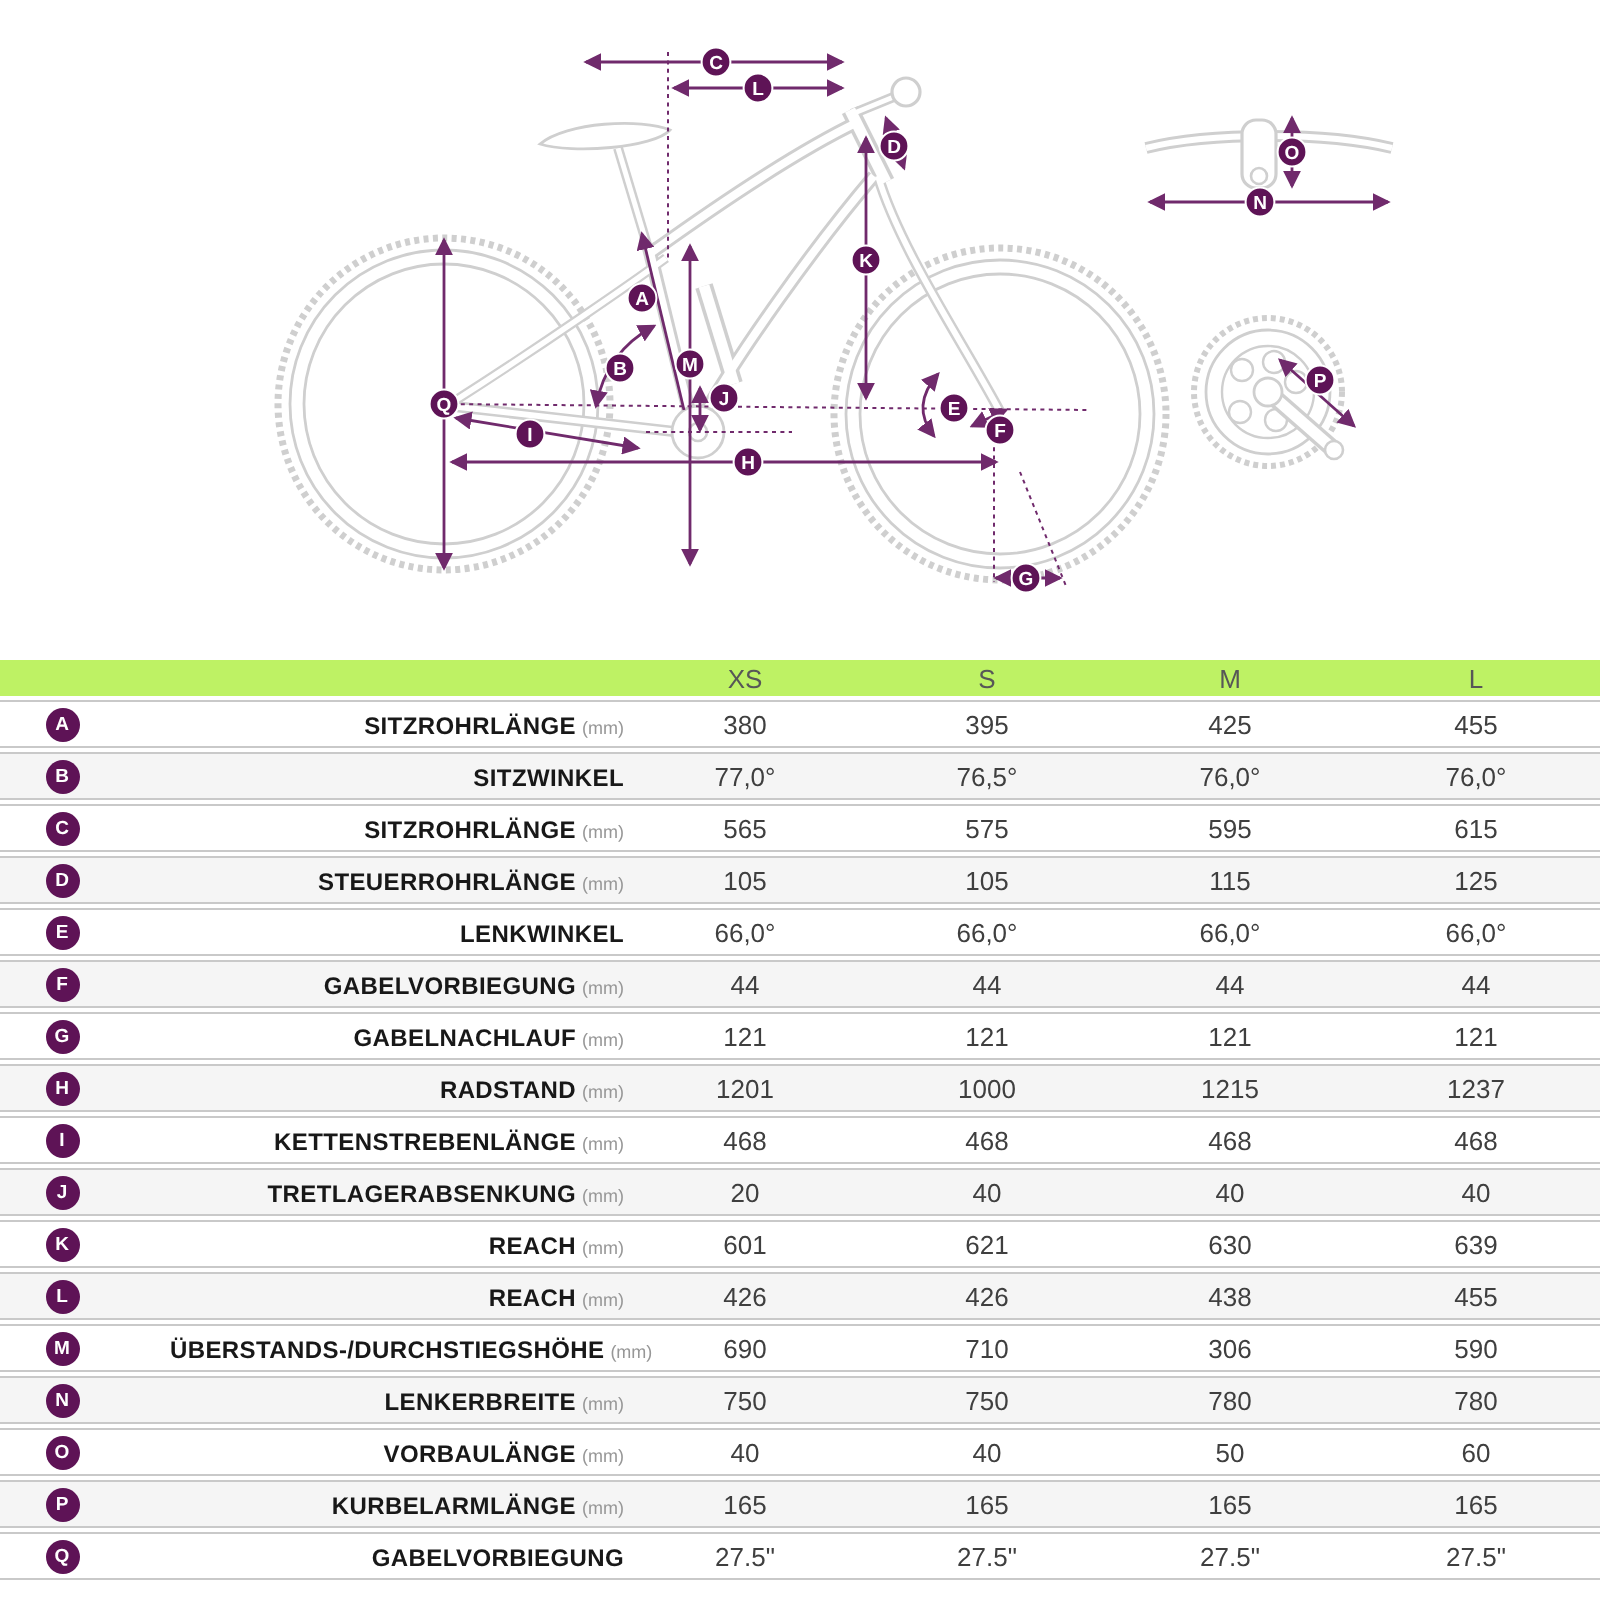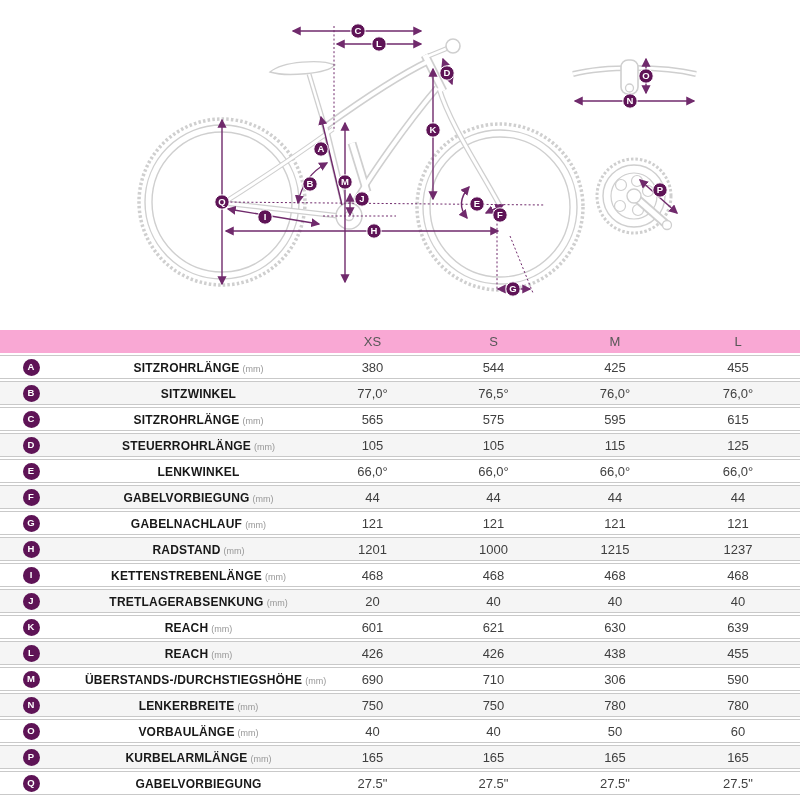--- a/index.html
+++ b/index.html
@@ -7,26 +7,26 @@
   .diagram{width:800px;height:328px;overflow:hidden;}
 
   table.geo{width:100%;border-collapse:separate;border-spacing:0 2px;table-layout:fixed;}
   table.geo col.c-badge{width:62px;}
   table.geo col.c-label{width:250px;}
   table.geo col.c-xs{width:121px;}
   table.geo col.c-s{width:121px;}
   table.geo col.c-m{width:122px;}
   table.geo col.c-l{width:124px;}
 
-  thead th{background:#f9a8d4;height:23px;padding:0;font-size:13px;font-weight:400;color:#575757;text-align:center;}
+  thead th{background:#bef264;height:18px;padding:0;font-size:13px;font-weight:400;color:#575757;text-align:center;}
   tbody td{height:22px;padding:0;background:#fff;border-top:1px solid #c9c9c9;border-bottom:1px solid #c9c9c9;
            font-size:13px;color:#3f3f3f;text-align:center;vertical-align:middle;}
   tbody tr:nth-child(even) td{background:#f5f5f5;}
   td.cell-badge{text-align:center;}
-  td.cell-label{text-align:center;padding-left:23px;}
+  td.cell-label{text-align:right;padding-left:23px;}
   .badge{display:inline-flex;width:17px;height:17px;border-radius:50%;background:#5e1356;color:#fff;
          font-size:9.5px;font-weight:bold;align-items:center;justify-content:center;line-height:1;}
   .lbl{font-weight:bold;color:#181818;font-size:12px;letter-spacing:.2px;}
   .unit{font-size:9px;color:#979797;margin-left:3px;}
 </style>
 </head>
 <body>
 
 <div class="diagram">
 <svg width="800" height="328" viewBox="0 0 800 328">
@@ -217,21 +217,21 @@
       <th>S</th>
       <th>M</th>
       <th>L</th>
     </tr>
   </thead>
   <tbody id="rows">
       <tr>
         <td class="cell-badge"><span class="badge">A</span></td>
         <td class="cell-label"><span class="lbl">SITZROHRLÄNGE</span><span class="unit">(mm)</span></td>
         <td>380</td>
-        <td>544</td>
+        <td>395</td>
         <td>425</td>
         <td>455</td>
       </tr>
       <tr>
         <td class="cell-badge"><span class="badge">B</span></td>
         <td class="cell-label"><span class="lbl">SITZWINKEL</span></td>
         <td>77,0°</td>
         <td>76,5°</td>
         <td>76,0°</td>
         <td>76,0°</td>

